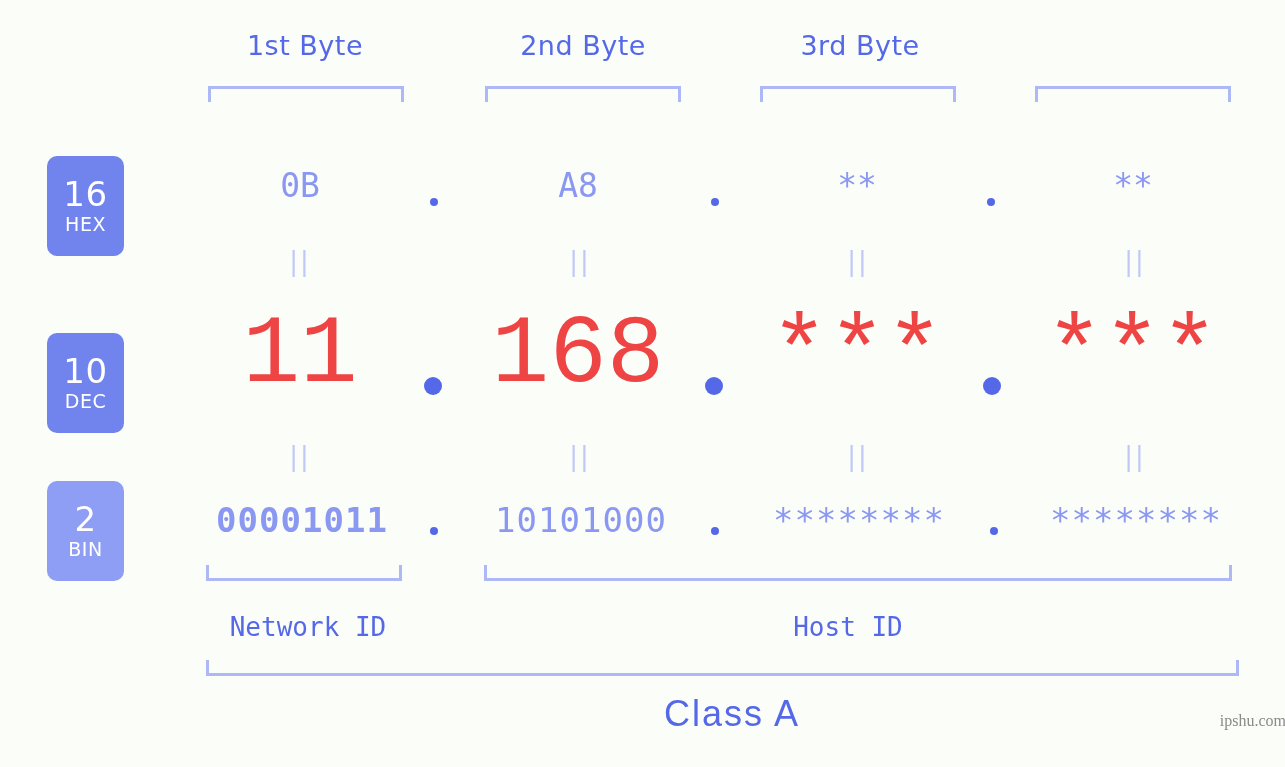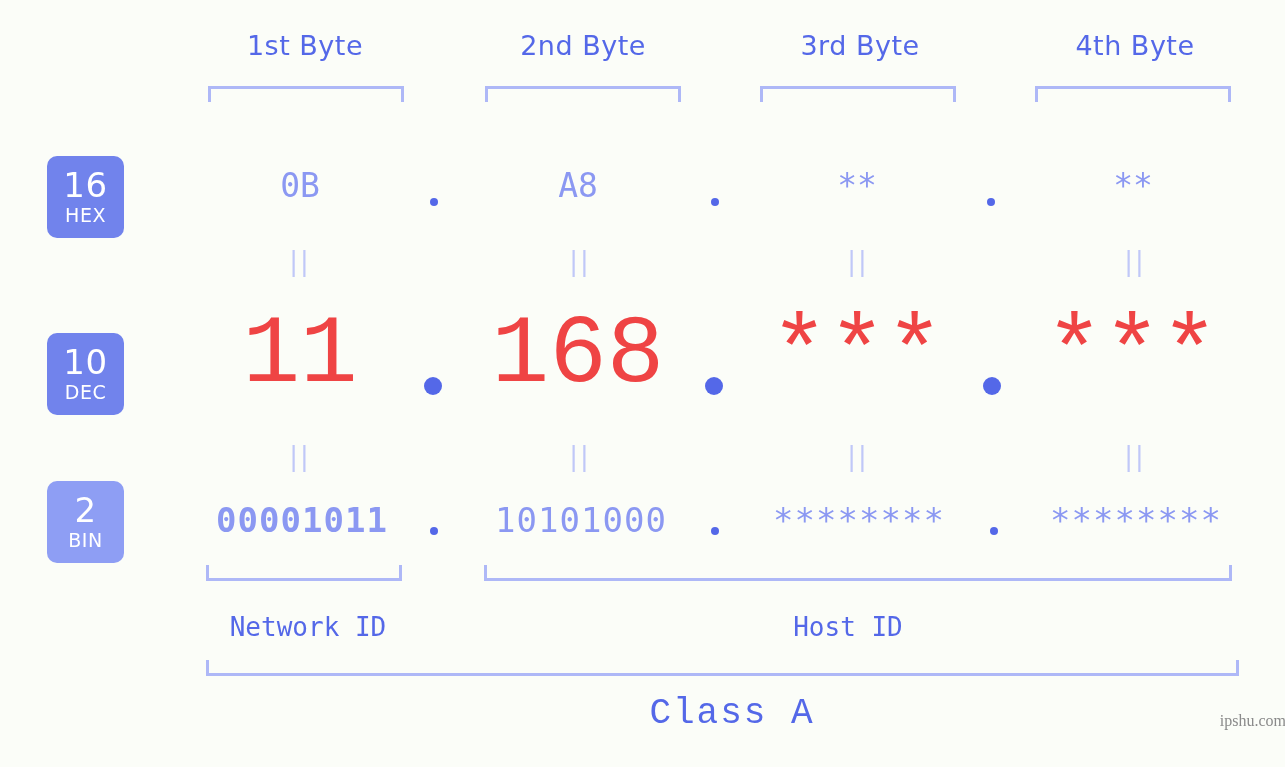--- a/index.html
+++ b/index.html
@@ -45,21 +45,21 @@
     border-left: 3px solid #aeb8f7;
     border-right: 3px solid #aeb8f7;
     box-sizing: border-box;
   }
 
   
   .badge {
     position: absolute;
     left: 47px;
     width: 77px;
-    height: 82px;
+    height: 100px;
     border-radius: 10px;
     background: #7183ec;
     color: #ffffff;
     display: flex;
     flex-direction: column;
     align-items: center;
     justify-content: center;
     box-sizing: border-box;
   }
   .badge.light { background: #8e9ef4; }
@@ -143,21 +143,21 @@
     font-family: "DejaVu Sans Mono", monospace;
     font-size: 26px;
     line-height: 26px;
     text-align: center;
     white-space: nowrap;
   }
 
   .class-label {
     position: absolute;
     color: #5468e8;
-    font-family: Liberation Mono, monospace;
+    font-family: Liberation Sans, sans-serif;
     font-size: 36px;
     line-height: 38px;
     text-align: center;
     white-space: nowrap;
     letter-spacing: 2px;
   }
 
   .watermark {
     position: absolute;
     right: 23px;
@@ -170,21 +170,20 @@
   }
 </style>
 </head>
 <body>
 
 <div class="stage">
 
   <div class="byte-header" style="left:205px; width:200px;">1st Byte</div>
   <div class="byte-header" style="left:483px; width:200px;">2nd Byte</div>
   <div class="byte-header" style="left:760px; width:200px;">3rd Byte</div>
-  <div class="byte-header" style="left:1035px; width:200px;">4th Byte</div>
 
   <div class="bracket-top" style="left:208px; width:196px;"></div>
   <div class="bracket-top" style="left:485px; width:196px;"></div>
   <div class="bracket-top" style="left:760px; width:196px;"></div>
   <div class="bracket-top" style="left:1035px; width:196px;"></div>
 
   <div class="badge" style="top:156px;">
     <span class="badge-num">16</span>
     <span class="badge-label">HEX</span>
   </div>

